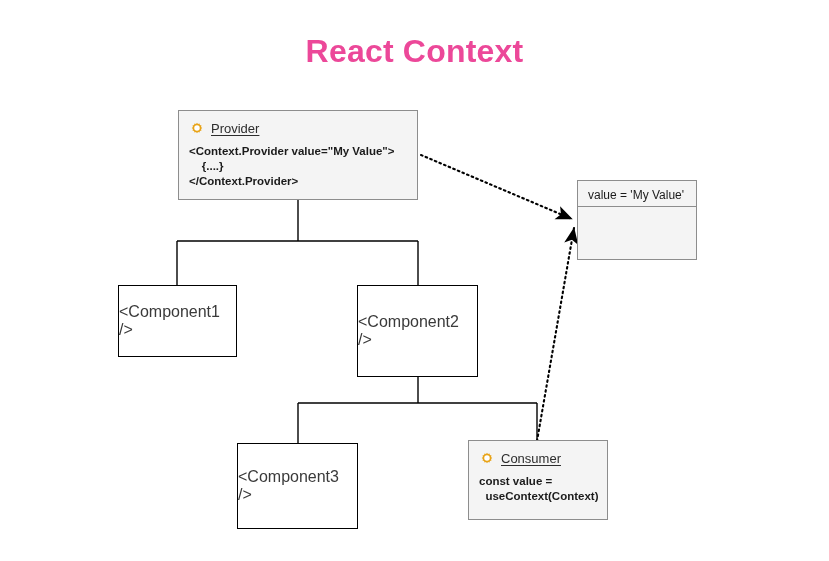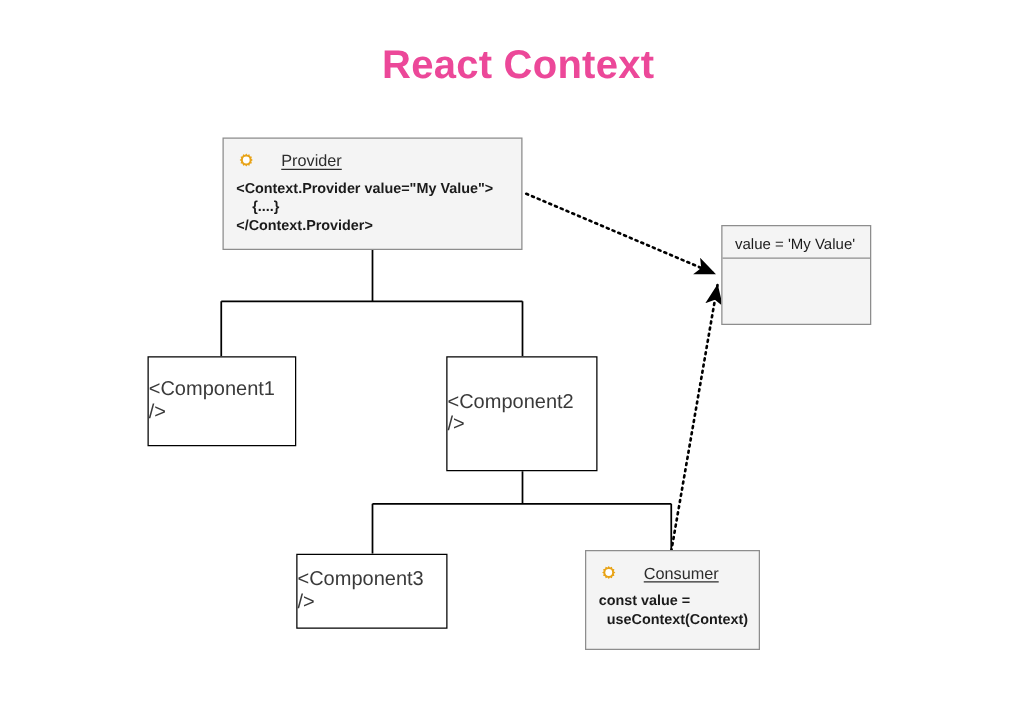--- a/index.html
+++ b/index.html
@@ -59,21 +59,20 @@
     padding: 9px 0 0 10px;
     gap: 6px;
     height: 25px;
     box-sizing: border-box;
   }
   .gear-title {
     font-size: 13px;
     color: #2d2d2d;
     text-decoration: underline;
     text-underline-offset: 2px;
-    margin-left: 14px;
   }
   .gear-icon svg { display: block; }
   .node-body {
     padding: 8px 0 0 10px;
     font-size: 11.5px;
     color: #1b1b1b;
     line-height: 15px;
     white-space: pre;
   }
   .node-body.bold { font-weight: bold; }
@@ -157,17 +156,17 @@
   </div>
 
   <div class="node plain-node" style="left:118px; top:285px; width:119px; height:72px;">
     <span class="node-label">&lt;Component1 /&gt;</span>
   </div>
 
   <div class="node plain-node" style="left:357px; top:285px; width:121px; height:92px;">
     <span class="node-label">&lt;Component2 /&gt;</span>
   </div>
 
-  <div class="node plain-node" style="left:237px; top:443px; width:121px; height:60px;">
+  <div class="node plain-node" style="left:237px; top:443px; width:121px; height:86px;">
     <span class="node-label">&lt;Component3 /&gt;</span>
   </div>
 
 </div>
 
 </body></html>

